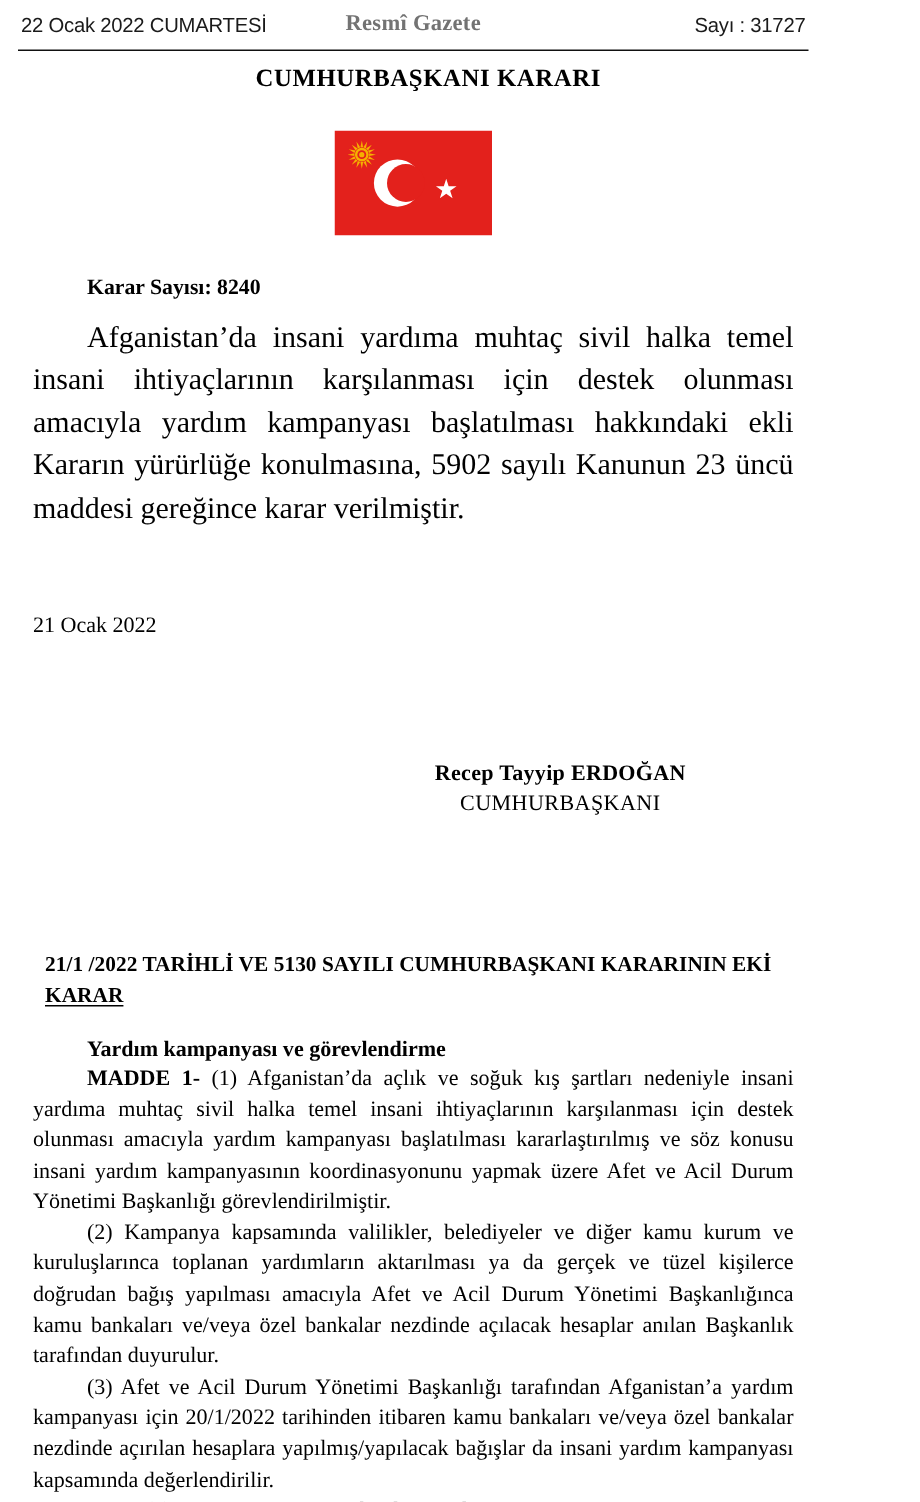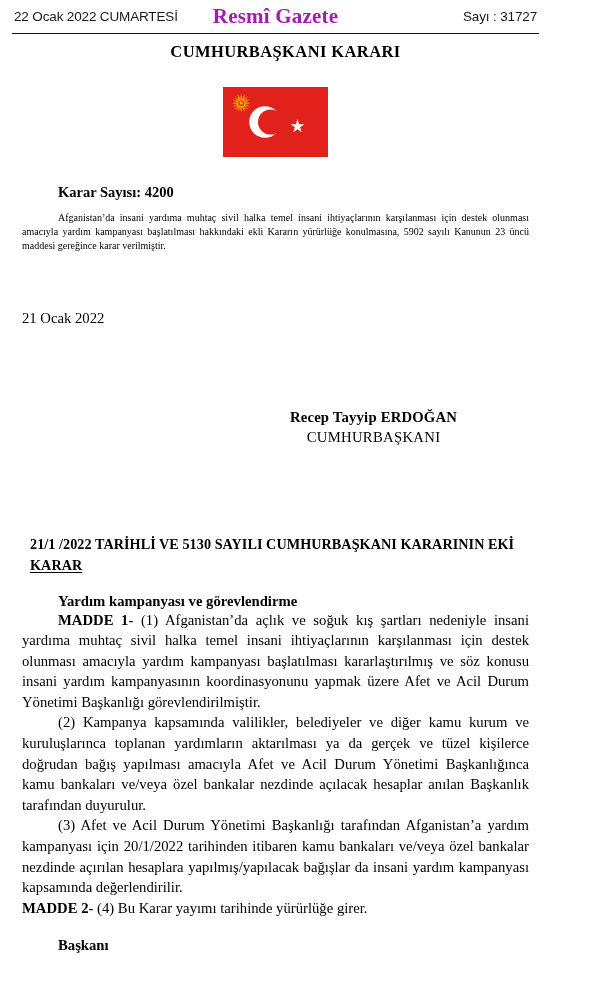--- a/index.html
+++ b/index.html
@@ -43,22 +43,22 @@
   }
   .masthead-date { flex: 0 0 auto; }
   .masthead-issue { flex: 0 0 auto; }
   .masthead-title {
     position: absolute;
     left: 0;
     right: 0;
     text-align: center;
     font-family: "Liberation Serif", "DejaVu Serif", serif;
     font-weight: bold;
-    font-size: 21px;
-    color: #a21caf;
+    font-size: 15px;
+    color: #737373;
     letter-spacing: 0.2px;
     pointer-events: none;
   }
   .masthead-rule {
     height: 0;
     border-top: 1.3px solid #111111;
     margin: 0 12px 0 12px;
   }
 
   
@@ -87,21 +87,21 @@
   .content {
     padding: 0 22px 0 22px;
   }
   .karar-no {
     font-weight: bold;
     font-size: 14.5px;
     margin-top: 27px;
     margin-left: 36px;
   }
   p.para {
-    font-size: 10px;
+    font-size: 20px;
     line-height: 1.42;
     text-align: justify;
     text-justify: inter-word;
     margin: 10px 0 0 0;
     hyphens: none;
   }
   p.para.indent { text-indent: 36px; }
 
   .date-line {
     font-size: 14.7px;
@@ -237,21 +237,21 @@
 
       <circle cx="120" cy="100" r="45" fill="#ffffff"></circle>
       <circle cx="136" cy="100" r="36" fill="#e3211c"></circle>
 
       <polygon fill="#ffffff" points="196,100 210.3,104.6 219.1,92.5 219.1,107.5 233.4,112.1 219.1,116.7 219.1,131.7 210.3,119.6 196,124.2 204.8,112.1" transform="rotate(-18 214 112)"></polygon>
     </svg>
   </div>
 
   <div class="content">
 
-    <div class="karar-no">Karar Sayısı: 4200</div>
+    <div class="karar-no">Karar Sayısı: 8240</div>
 
     <p class="para indent">Afganistan’da insani yardıma muhtaç sivil halka temel insani ihtiyaçlarının karşılanması için destek olunması amacıyla yardım kampanyası başlatılması hakkındaki ekli Kararın yürürlüğe konulmasına, 5902 sayılı Kanunun 23 üncü maddesi gereğince karar verilmiştir.</p>
 
     <div class="date-line">21 Ocak 2022</div>
 
     <div class="sign-block">
       <div class="sign-name">Recep Tayyip ERDOĞAN</div>
       <div class="sign-title">CUMHURBAŞKANI</div>
     </div>
 

